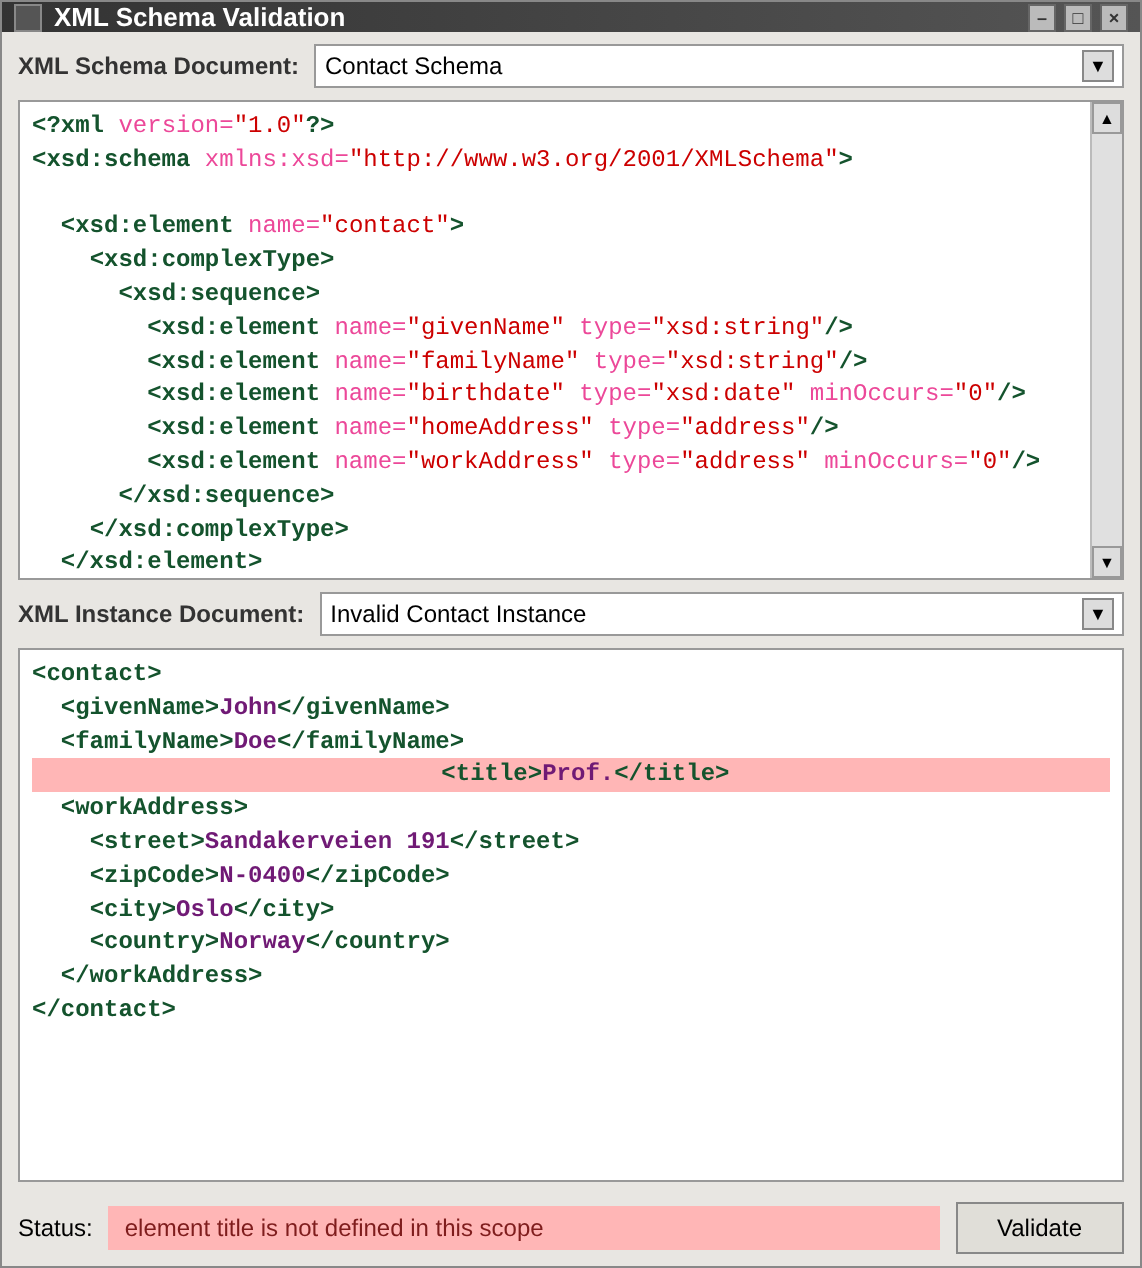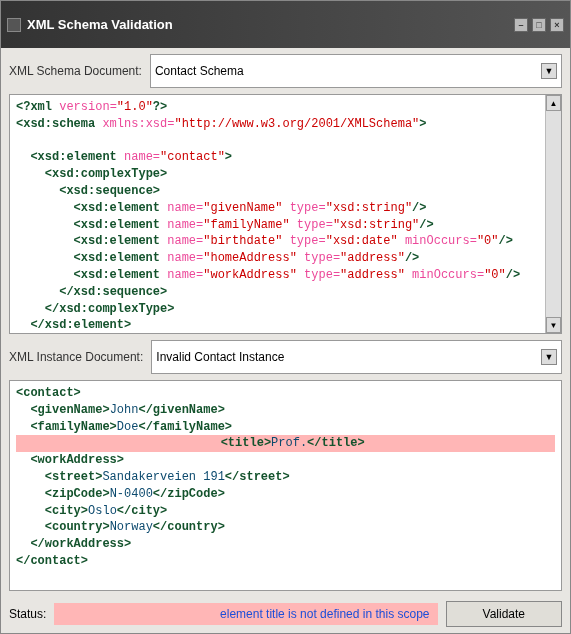--- a/index.html
+++ b/index.html
@@ -1,40 +1,40 @@
 <!DOCTYPE html>
 <html><head>
 <meta charset="utf-8">
 <style>
 * { box-sizing: border-box; margin: 0; padding: 0; }
 body { font-family: Arial, sans-serif; font-size: 12px; background: #d4d0c8; width: 571px; height: 634px; overflow: hidden; }
 .window { width: 571px; height: 634px; border: 1px solid #888; display: flex; flex-direction: column; }
-.titlebar { background: linear-gradient(to right, #333, #555); color: #fff; padding: 16px 6px; display: flex; align-items: center; justify-content: space-between; font-weight: bold; font-size: 13px; }
+.titlebar { background: linear-gradient(to right, #333, #555); color: #fff; padding: 0 6px; display: flex; align-items: center; justify-content: space-between; font-weight: bold; font-size: 13px; }
 .titlebar-left { display: flex; align-items: center; gap: 6px; }
 .titlebar-icon { width: 14px; height: 14px; background: #555; border: 1px solid #888; }
 .win-buttons { display: flex; gap: 4px; }
 .win-btn { width: 14px; height: 14px; background: #bbb; border: 1px solid #666; display: flex; align-items: center; justify-content: center; font-size: 9px; cursor: pointer; color: #333; }
 .content { flex: 1; background: #e8e6e2; padding: 6px 8px; display: flex; flex-direction: column; gap: 6px; overflow: hidden; }
 .row { display: flex; align-items: center; gap: 8px; }
-.row-label { flex: 0 0 auto; color: #333; }
-.dropdown { flex: 1; background: #fff; border: 1px solid #999; padding: 3px 4px; display: flex; justify-content: space-between; align-items: center; height: 34px; }
+.row-label { flex: 0 0 auto; color: #333; font-weight: bold; }
+.dropdown { flex: 1; background: #fff; border: 1px solid #999; padding: 3px 4px; display: flex; justify-content: space-between; align-items: center; height: 22px; }
 .dropdown-btn { width: 16px; height: 16px; background: #ddd; border: 1px solid #888; display: flex; align-items: center; justify-content: center; font-size: 9px; }
 .codebox { flex: 1; background: #fff; border: 1px solid #999; position: relative; display: flex; overflow: hidden; }
 .code-content { flex: 1; padding: 4px 6px; font-family: "Courier New", monospace; font-size: 12px; line-height: 1.4; white-space: pre; overflow: hidden; }
 .scrollbar-v { width: 16px; background: #e0e0e0; border-left: 1px solid #bbb; display: flex; flex-direction: column; justify-content: space-between; }
 .sb-btn { height: 16px; background: #ddd; border: 1px solid #999; display: flex; align-items: center; justify-content: center; font-size: 8px; cursor: pointer; }
 .tag { color: #14532d; font-weight: bold; }
 .attr-name { color: #ec4899; }
 .attr-val { color: #cc0000; }
-.txt { color: #0c4a6e; font-weight: normal; }
+.txt { color: #701a75; font-weight: bold; }
 .err-line { background: #ffb6b6; display: inline-block; width: 100%; text-align: center; }
 .status-row { display: flex; align-items: center; gap: 8px; margin-top: 4px; }
 .status-label { flex: 0 0 auto; }
-.status-msg { flex: 1; background: #ffb6b6; padding: 4px 8px; text-align: right; color: #1d4ed8; }
-.btn { background: #e0ded8; border: 1px solid #888; padding: 5px 36px; cursor: pointer; font-size: 12px; }
+.status-msg { flex: 1; background: #ffb6b6; padding: 4px 8px; text-align: left; color: #7f1d1d; }
+.btn { background: #e0ded8; border: 1px solid #888; padding: 5px 20px; cursor: pointer; font-size: 12px; }
 #instance-code { font-weight: bold; }
 </style>
 </head>
 <body>
 
 <div class="window">
   <div class="titlebar">
     <div class="titlebar-left">
       <div class="titlebar-icon"></div>
       <span>XML Schema Validation</span>

